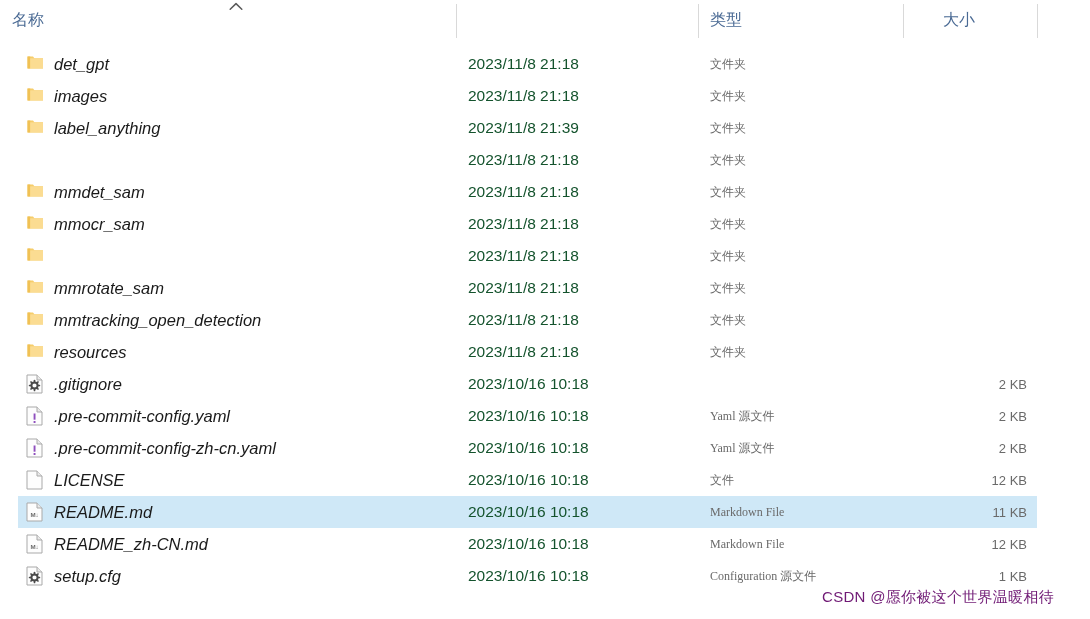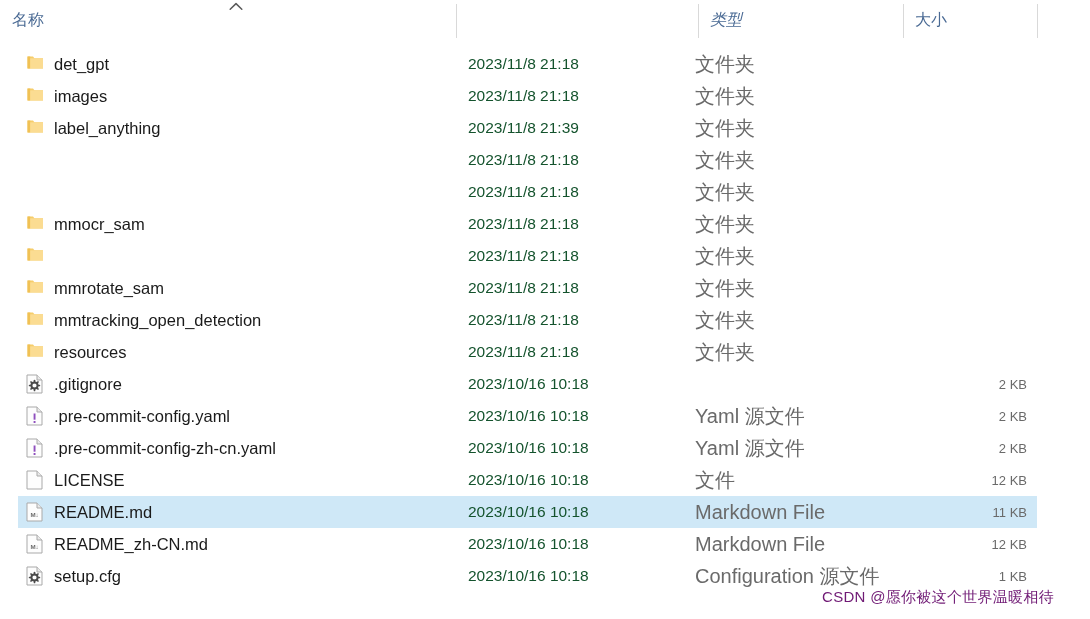--- a/index.html
+++ b/index.html
@@ -32,22 +32,22 @@
     display: flex;
     align-items: center;
     font-size: 16px;
     color: #4a6a94;
     white-space: nowrap;
     cursor: default;
   }
   .hdr-cell .hdr-label { padding-left: 12px; }
   .hdr-name { left: 0; width: 456px; }
   .hdr-date { left: 456px; width: 242px; }
-  .hdr-type { left: 698px; width: 205px; font-style: italic; }
-  .hdr-size { left: 903px; width: 134px; }
+  .hdr-type { left: 698px; width: 205px; }
+  .hdr-size { left: 903px; width: 134px; padding-left: 28px; }
 
   .hdr-divider {
     position: absolute;
     top: 4px;
     width: 1px;
     height: 34px;
     background: #d9d9d9;
   }
   .div-1 { left: 456px; }
   .div-2 { left: 698px; }
@@ -106,37 +106,39 @@
     padding-left: 26px;
   }
   .cell-date {
     left: 456px;
     width: 242px;
     padding-left: 12px;
     font-size: 15.5px;
     color: #14532d;
   }
   .cell-type {
-    left: 683px;
+    left: 698px;
     width: 205px;
     padding-left: 12px;
-    font-size: 20px;
+    font-size: 12px;
     color: #6a6a6a;
+    font-family: Liberation Serif, serif;
   }
   .cell-size {
     left: 903px;
     width: 124px;
     justify-content: flex-end;
     font-size: 13px;
     color: #6a6a6a;
   }
   .name-text {
     font-size: 16.5px;
     color: #1a1a1a;
     margin-left: 10px;
+    font-style: italic;
   }
 
   
   .icon {
     width: 18px;
     height: 20px;
     flex: 0 0 18px;
     position: relative;
     display: block;
   }
@@ -254,20 +256,30 @@
           <span>2023/11/8 21:18</span>
         </div>
         <div class="cell cell-type">
           <span>文件夹</span>
         </div>
         <div class="cell cell-size">
           <span></span>
         </div>
       </div>
       <div class="row">
+        <div class="cell cell-name">
+          <span class="icon">
+            <svg width="19" height="17" viewBox="0 0 19 17">
+              <path d="M1.5 2.5 L7 2.5 L8.4 4.3 L17 4.3 L17 14.5 L1.5 14.5 Z" fill="#f6cd6b"></path>
+              <path d="M1.5 2.5 L1.5 14.5 L4.2 14.5 L4.2 2.5 Z" fill="#f0c154"></path>
+              <path d="M4.2 4.3 L17 4.3 L17 14.5 L4.2 14.5 Z" fill="#fbdc92"></path>
+            </svg>
+          </span>
+          <span class="name-text">mmdet_sam</span>
+        </div>
         <div class="cell cell-date">
           <span>2023/11/8 21:18</span>
         </div>
         <div class="cell cell-type">
           <span>文件夹</span>
         </div>
         <div class="cell cell-size">
           <span></span>
         </div>
       </div>

